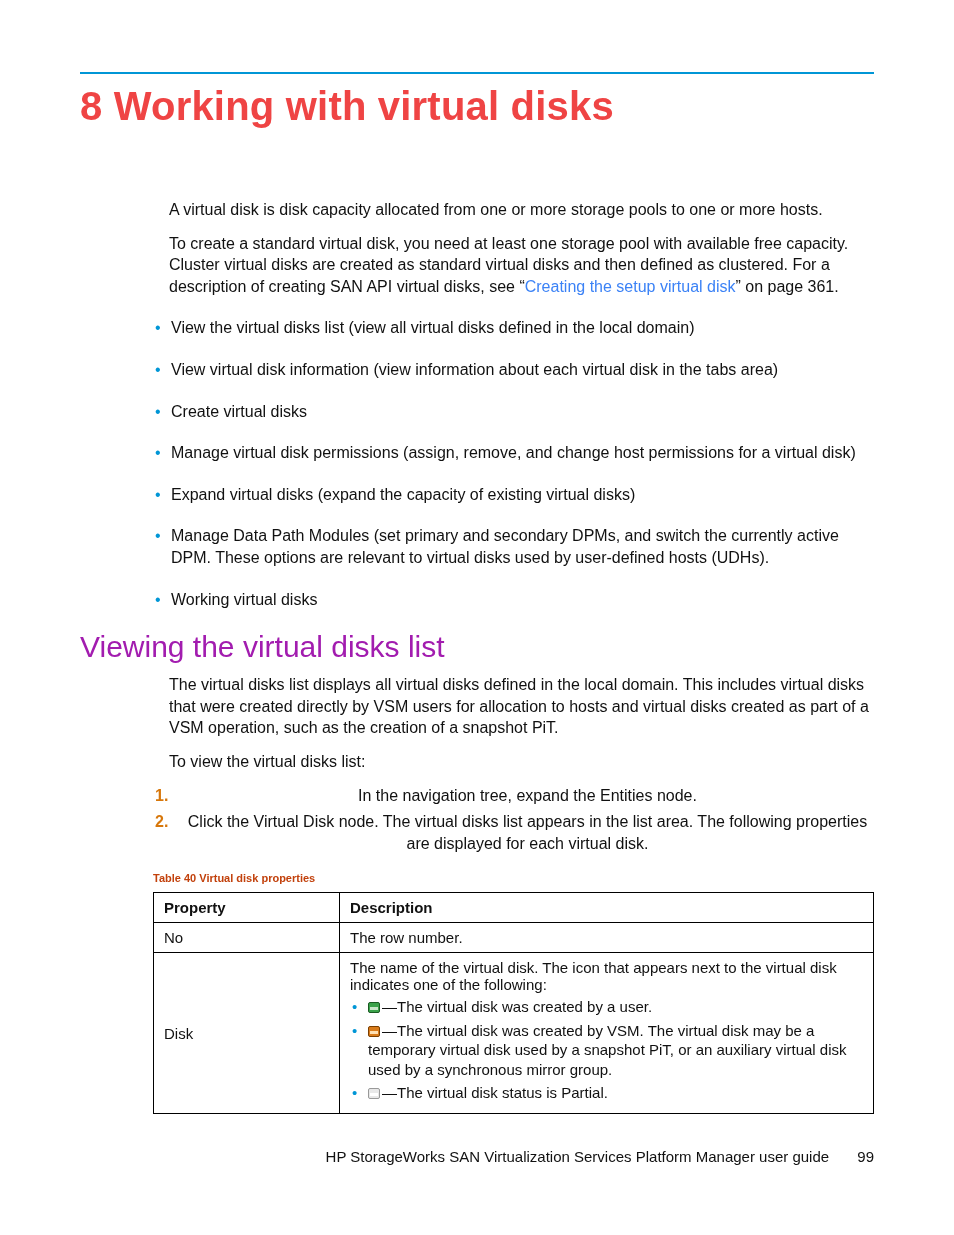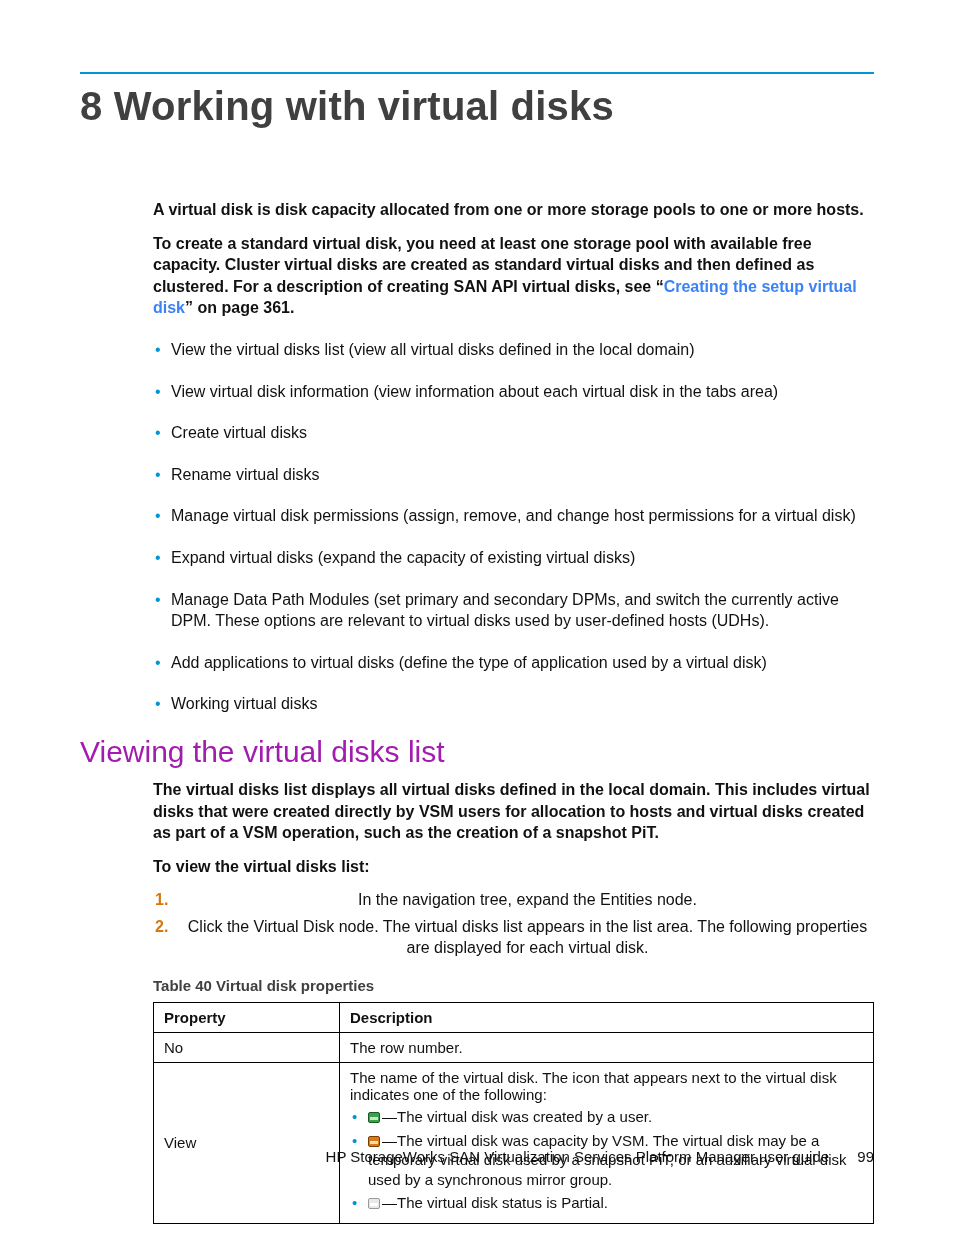--- a/index.html
+++ b/index.html
@@ -19,30 +19,30 @@
     top: 72px;
     left: 80px;
     width: 794px;
   }
   hr.top-rule {
     border: none;
     border-top: 2px solid #0096d6;
     margin: 0 0 10px 0;
   }
   h1.chapter {
-    color: #404040;
+    color: #ef4444;
     font-size: 40px;
     font-weight: 600;
     margin: 0 0 70px 0;
     letter-spacing: 0.2px;
   }
   .body-block {
     margin-left: 73px;
   }
-  p { margin: 0 0 12px 0; line-height: 1.35; font-weight: bold; }
+  p { margin: 0 0 12px 16px; line-height: 1.35; }
   a.xref { color: #3b82f6; text-decoration: none; }
   ul.bullets {
     list-style: none;
     padding-left: 18px;
     margin: 6px 0 18px 0;
   }
   ul.bullets > li {
     position: relative;
     margin: 20px 0;
     line-height: 1.35;
@@ -75,23 +75,23 @@
     left: -26px;
     top: 0;
   }
   h2.section {
     color: #a21caf;
     font-size: 30px;
     font-weight: 400;
     margin: 12px 0 10px 0;
   }
   .table-caption {
-    color: #404040;
+    color: #c2410c;
     font-weight: 600;
-    font-size: 15px;
+    font-size: 11px;
     margin: 14px 0 8px 0;
   }
   table.props {
     width: 100%;
     border-collapse: collapse;
     font-size: 15px;
   }
   table.props th, table.props td {
     border: 1.5px solid #000;
     text-align: left;
@@ -146,25 +146,23 @@
 
   <div class="body-block">
     <p>A virtual disk is disk capacity allocated from one or more storage pools to one or more hosts.</p>
     <p>
       <span>To create a standard virtual disk, you need at least one storage pool with available free capacity. Cluster virtual disks are created as standard virtual disks and then defined as clustered. For a description of creating SAN API virtual disks, see “</span><a href="#" class="xref">Creating the setup virtual disk</a><span>” on page 361.</span>
     </p>
     <ul class="bullets">
       <li>View the virtual disks list (view all virtual disks defined in the local domain)</li>
       <li>View virtual disk information (view information about each virtual disk in the tabs area)</li>
       <li>Create virtual disks</li>
-      <li>Rename virtual disks</li>
       <li>Manage virtual disk permissions (assign, remove, and change host permissions for a virtual disk)</li>
       <li>Expand virtual disks (expand the capacity of existing virtual disks)</li>
       <li>Manage Data Path Modules (set primary and secondary DPMs, and switch the currently active DPM. These options are relevant to virtual disks used by user-defined hosts (UDHs).</li>
-      <li>Add applications to virtual disks (define the type of application used by a virtual disk)</li>
       <li>Working virtual disks</li>
     </ul>
   </div>
 
   <h2 class="section">Viewing the virtual disks list</h2>
 
   <div class="body-block">
     <p>The virtual disks list displays all virtual disks defined in the local domain. This includes virtual disks that were created directly by VSM users for allocation to hosts and virtual disks created as part of a VSM operation, such as the creation of a snapshot PiT.</p>
     <p>To view the virtual disks list:</p>
     <ol class="steps">
@@ -179,39 +177,39 @@
           <th>Property</th>
           <th>Description</th>
         </tr>
       </thead>
       <tbody>
         <tr>
           <td class="propname">No</td>
           <td>The row number.</td>
         </tr>
         <tr>
-          <td class="propname">View</td>
+          <td class="propname">Disk</td>
           <td>
             <span>The name of the virtual disk. The icon that appears next to the virtual disk indicates one of the following:</span>
             <ul class="inner-bullets">
               <li>
                 <span class="disk-icon">
                   <svg viewBox="0 0 12 11">
                       <rect x="0.5" y="0.5" width="11" height="10" rx="1.5" fill="#3aa24a" stroke="#1a5a22"></rect>
                       <rect x="2" y="5" width="8" height="3" fill="#c8e6c9"></rect>
                     </svg>
                 </span><span>—The virtual disk was created by a user.</span>
               </li>
               <li>
                 <span class="disk-icon">
                   <svg viewBox="0 0 12 11">
                       <rect x="0.5" y="0.5" width="11" height="10" rx="1.5" fill="#d97b1a" stroke="#7a3f00"></rect>
                       <rect x="2" y="5" width="8" height="3" fill="#ffe0b2"></rect>
                     </svg>
-                </span><span>—The virtual disk was capacity by VSM. The virtual disk may be a temporary virtual disk used by a snapshot PiT, or an auxiliary virtual disk used by a synchronous mirror group.</span>
+                </span><span>—The virtual disk was created by VSM. The virtual disk may be a temporary virtual disk used by a snapshot PiT, or an auxiliary virtual disk used by a synchronous mirror group.</span>
               </li>
               <li>
                 <span class="disk-icon">
                   <svg viewBox="0 0 12 11">
                       <rect x="0.5" y="0.5" width="11" height="10" rx="1.5" fill="#e8e8e8" stroke="#999"></rect>
                       <rect x="2" y="5" width="8" height="3" fill="#fff"></rect>
                     </svg>
                 </span><span>—The virtual disk status is Partial.</span>
               </li>
             </ul>

